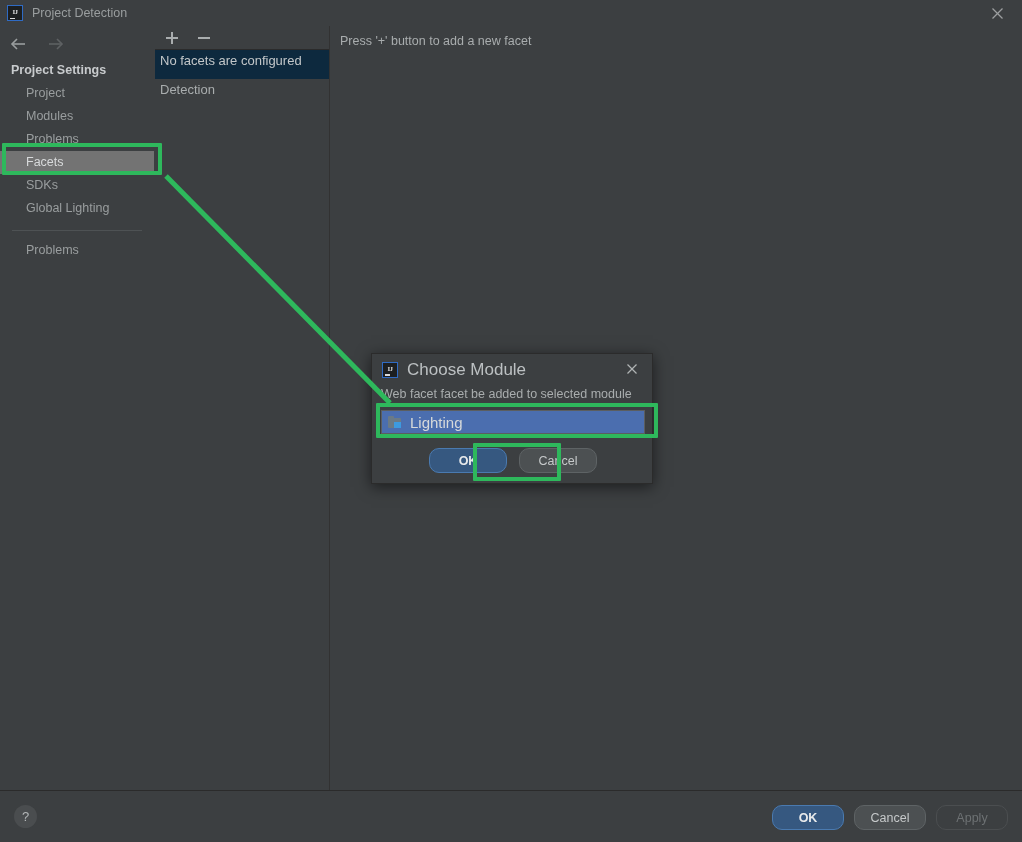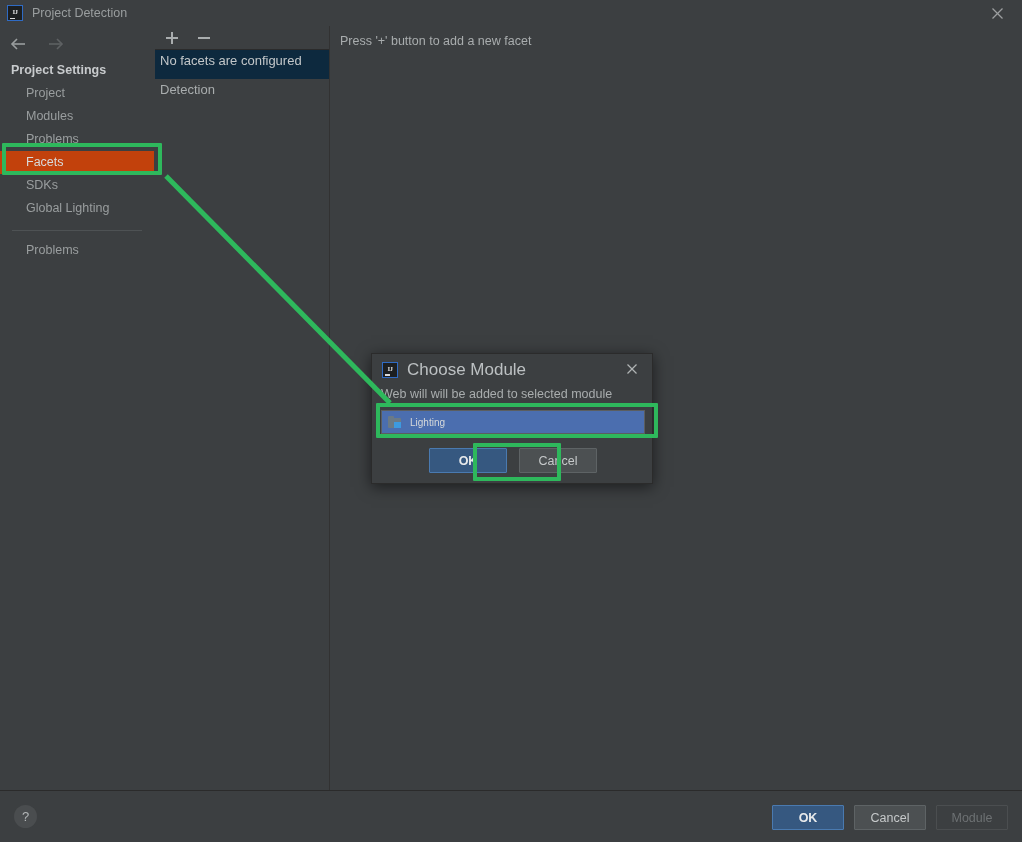--- a/index.html
+++ b/index.html
@@ -60,21 +60,21 @@
     padding-left: 11px;
     height: 23px; line-height: 23px;
   }
   .nav-item {
     color: #9a9e9f; font-size: 12.5px;
     padding-left: 26px;
     height: 23px; line-height: 23px;
     cursor: pointer;
   }
   .nav-item.selected {
-    background: #c2410c; color: #d8dadb;
+    background: #737373; color: #d8dadb;
   }
   .sb-sep {
     margin: 10px 12px 8px 12px; height: 1px; background: #4e5254;
   }
 
   
   .facet-panel {
     position: absolute; left: 155px; top: 26px; width: 175px; height: 764px;
     background: #3c3f41;
     border-right: 1px solid #323232;
@@ -117,21 +117,21 @@
     background: #4a4d4f;
     display: flex; align-items: center; justify-content: center;
     color: #b3b7b8; font-size: 13px; cursor: pointer;
   }
   .footer-buttons {
     position: absolute; right: 14px; top: 805px;
     display: flex; gap: 10px;
   }
   .btn {
     height: 25px; min-width: 72px; padding: 0 14px;
-    border-radius: 1px;
+    border-radius: 10px;
     font-size: 12.5px;
     display: flex; align-items: center; justify-content: center;
     cursor: pointer;
     border: 1px solid #5e6365;
     background: #4c5052; color: #c6c9ca;
   }
   .btn.primary {
     background: #365880; border-color: #4a7ab0; color: #e8eaeb; font-weight: bold;
   }
   .btn.disabled {
@@ -164,21 +164,21 @@
     background: #3c3f41; border: 1px solid #5b5e60;
   }
   .dlg-list-item {
     height: 22px; background: #4b6eaf; display: flex; align-items: center;
     padding-left: 6px; gap: 7px; cursor: pointer;
   }
   .mod-icon { width: 15px; height: 13px; position: relative; flex: none; }
   .mod-icon .f1 { position: absolute; left: 0; top: 2px; width: 13px; height: 10px; background: #6a7a87; border-radius: 1px; }
   .mod-icon .f2 { position: absolute; left: 0; top: 0px; width: 6px; height: 4px; background: #6a7a87; border-radius: 1px 1px 0 0; }
   .mod-icon .f3 { position: absolute; left: 6px; top: 6px; width: 7px; height: 6px; background: #3d9ae0; }
-  .dlg-list-label { color: #d6d9da; font-size: 10px; }
+  .dlg-list-label { color: #d6d9da; font-size: 15px; }
   .dlg-buttons {
     position: absolute; left: 0; top: 94px; width: 282px;
     display: flex; justify-content: center; gap: 12px; padding-right: 0;
   }
   .dlg-buttons .btn { height: 25px; min-width: 78px; }
 
   
   .anno {
     position: absolute; border: 4px solid #2eb85c; border-radius: 1px;
     pointer-events: none;
@@ -251,38 +251,38 @@
 
   <div class="main">
     <div class="main-hint">Press '+' button to add a new facet</div>
   </div>
 
   <div class="footer"></div>
   <div class="help-btn">?</div>
   <div class="footer-buttons">
     <div class="btn primary">OK</div>
     <div class="btn">Cancel</div>
-    <div class="btn disabled">Module</div>
+    <div class="btn disabled">Apply</div>
   </div>
 
   <div class="dialog">
     <div class="dlg-title">
       <div class="ij-logo">
         <span class="ij-text">IJ</span>
         <span class="ij-bar"></span>
       </div>
       <span class="dlg-title-text">Choose Module</span>
       <div class="dlg-close">
         <svg width="12" height="12" viewBox="0 0 12 12">
           <line x1="1.5" y1="1.5" x2="10.5" y2="10.5" stroke="#b0b3b4" stroke-width="1.3"></line>
           <line x1="10.5" y1="1.5" x2="1.5" y2="10.5" stroke="#b0b3b4" stroke-width="1.3"></line>
         </svg>
       </div>
     </div>
-    <div class="dlg-desc">Web will will be added to selected module</div>
+    <div class="dlg-desc">Web facet facet be added to selected module</div>
     <div class="dlg-list">
       <div class="dlg-list-item">
         <span class="mod-icon">
           <span class="f1"></span>
             <span class="f2"></span>
             <span class="f3"></span>
         </span>
         <span class="dlg-list-label">Lighting</span>
       </div>
     </div>

